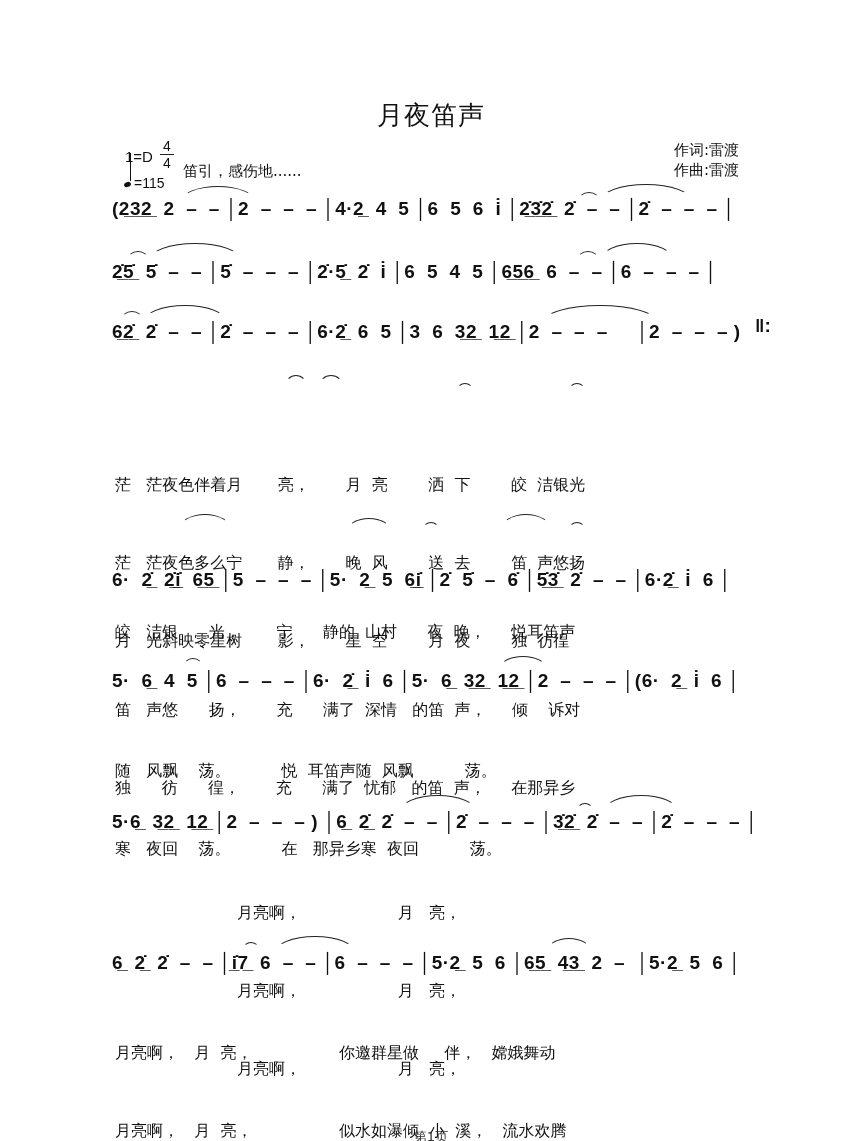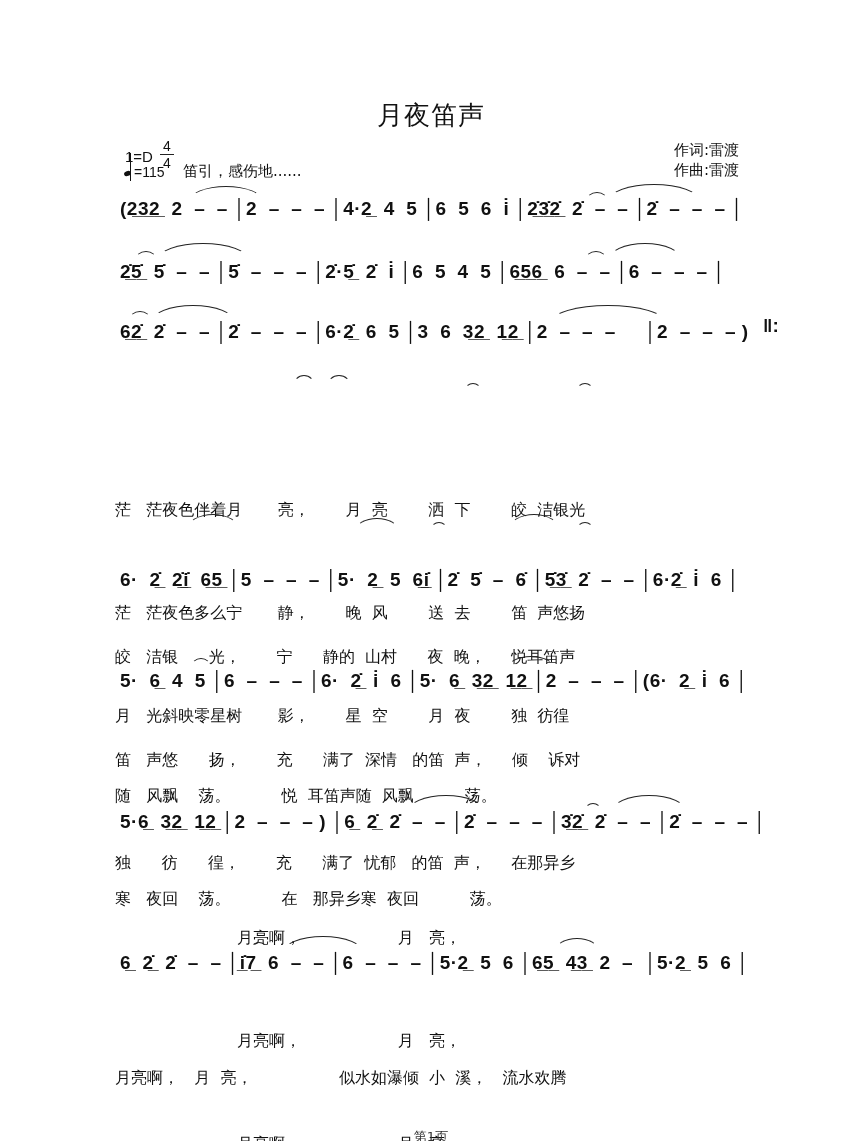--- a/index.html
+++ b/index.html
@@ -4,34 +4,34 @@
 <style>
   html, body { margin: 0; padding: 0; background: #ffffff; }
   body { width: 862px; height: 1141px; position: relative; overflow: hidden;
          font-family: "DejaVu Sans", "Liberation Sans", sans-serif; color: #111; }
   .title { position: absolute; left: 0; width: 862px; top: 98px; text-align: center;
            font-size: 26px; font-family: "DejaVu Sans", sans-serif; letter-spacing: 1px; }
   .key { position: absolute; left: 125px; top: 148px; font-size: 15px; font-family: "Liberation Sans", sans-serif; }
   .timesig { position: absolute; left: 160px; top: 139px; width: 14px; text-align: center;
              font-size: 14px; line-height: 14px; font-family: "Liberation Sans", sans-serif; }
   .timesig .bar { border-top: 1px solid #222; margin: 1px 0; }
-  .tempo { position: absolute; left: 124px; top: 164px; font-size: 14px; font-family: "Liberation Sans", sans-serif; }
+  .tempo { position: absolute; left: 124px; top: 175px; font-size: 14px; font-family: "Liberation Sans", sans-serif; }
   .tempo .note { display:inline-block; width: 7px; height: 5px; background:#111; border-radius:50%;
                  transform: rotate(-20deg); margin-right: 3px; vertical-align: middle; position: relative; }
   .intro { position: absolute; left: 183px; top: 162px; font-size: 15px; }
   .credits { position: absolute; left: 674px; top: 140px; font-size: 15px; line-height: 20px; }
 
-  .row { position: absolute; left: 115px; width: 665px; height: 40px; text-align: center; }
+  .row { position: absolute; left: 107px; width: 665px; height: 40px; text-align: center; }
   .notes { position: absolute; top: 8px; font-family: "Liberation Sans", sans-serif;
            font-weight: bold; font-size: 19px; white-space: pre; letter-spacing: 0.5px; }
   .slur { position: absolute; border: 1.2px solid #222; border-bottom: none; border-left-color: transparent;
           border-right-color: transparent; border-radius: 50% 50% 0 0 / 100% 100% 0 0; }
   .lyric-block { position: absolute; left: 115px; width: 665px; font-size: 16px; line-height: 26px;
                  white-space: pre; font-family: "DejaVu Sans", sans-serif; letter-spacing: 0px; }
-  .lyric-line { height: 26px; margin-top: 25px; }
+  .lyric-line { height: 26px; }
   .footer { position: absolute; left: 0; width: 862px; top: 1128px; text-align: center; font-size: 13px; color: #333; }
   .repeat { position: absolute; top: 2px; font-family: "Liberation Sans", sans-serif; font-weight: bold; font-size: 19px; }
 </style>
 </head>
 <body>
 
 <div class="title">月夜笛声</div>
 <div class="key">1=D</div>
 <div class="timesig">
   <div>4</div>
@@ -124,17 +124,18 @@
 </div>
 
 <div class="row" style="top:944px;">
   <div class="notes" style="left:5px;">6̲  2̲̇  2̇  –  – │i̲̇7̲  6  –  – │6  –  –  – │5·2̲  5  6 │6̲5̲  4̲3̲  2  –  │5·2̲  5  6 │</div>
   <div class="slur" style="left:136px;top:-2px;width:14px;height:6px;"></div>
   <div class="slur" style="left:167px;top:-8px;width:80px;height:16px;"></div>
   <div class="slur" style="left:440px;top:-6px;width:42px;height:12px;"></div>
 </div>
 
 <div class="lyric-block" style="top:988px;">
+  <div class="lyric-line">月亮啊，   月  亮，                 你邀群星做     伴，   嫦娥舞动</div>
   <div class="lyric-line">月亮啊，   月  亮，                 似水如瀑倾  小  溪，   流水欢腾</div>
   
 </div>
 
 <div class="footer">第1页</div>
 
 </body></html>

